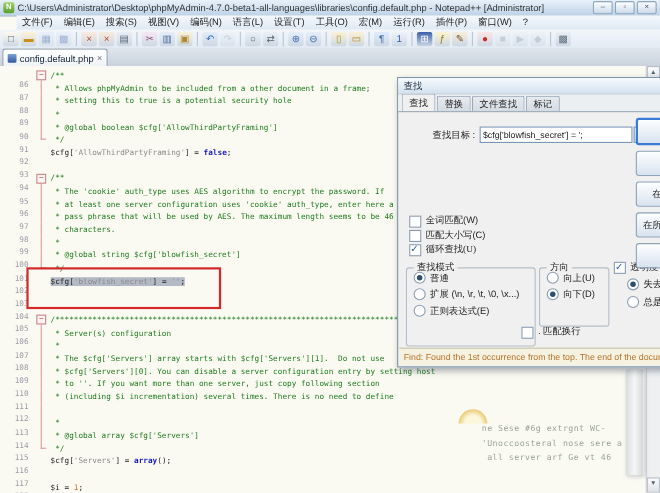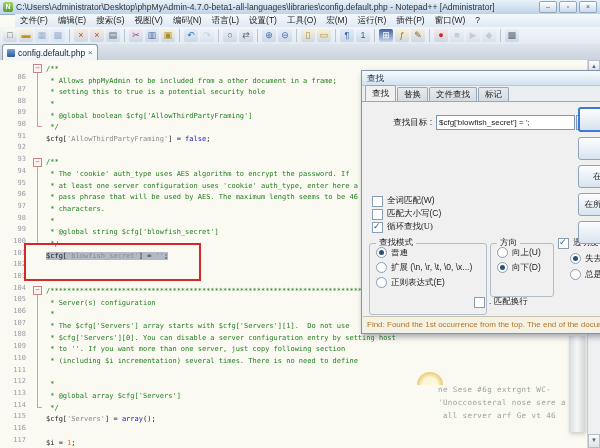--- a/index.html
+++ b/index.html
@@ -43,21 +43,21 @@
   .fold{width:16px;height:100%;position:relative;flex:none;}
   .fold.start::before{content:"−";position:absolute;left:3px;top:1px;width:7px;height:7px;
     border:1px solid #c98585;background:#fdf3f3;color:#a55;font-size:7px;line-height:7px;text-align:center;}
   .fold.start::after{content:"";position:absolute;left:7px;top:10px;bottom:0;width:1px;background:#d99;}
   .fold.cont::before{content:"";position:absolute;left:7px;top:0;bottom:0;width:1px;background:#d99;}
   .fold.end::before{content:"";position:absolute;left:7px;top:0;height:6px;width:1px;background:#d99;}
   .fold.end::after{content:"";position:absolute;left:7px;top:5px;width:5px;height:1px;background:#d99;}
   .lc{white-space:pre;}
   .lc.sel{background:#b3bac6;}
   .tk-c{color:#1e7d1e;} .tk-d{color:#222;} .tk-s{color:#8a8a8a;}
-  .tk-k{color:#1414c8;font-weight:normal;} .tk-n{color:#d2691e;}
+  .tk-k{color:#1414c8;font-weight:bold;} .tk-n{color:#d2691e;}
   .red-rect{position:absolute;left:24px;top:243px;width:173px;height:34px;
     border:2px solid #d3292b;z-index:5;}
   
   .vscroll{position:absolute;right:0;top:60px;width:12px;height:388px;background:#eef0f2;
     border-left:1px solid #cfd4d9;z-index:1;}
   .vs-btn{height:12px;background:linear-gradient(#fafbfc,#dfe3e8);border:1px solid #b9bfc7;
     font-size:6px;color:#567;text-align:center;line-height:11px;}
   .vs-btn.bottom{position:absolute;bottom:0;left:0;right:0;}
   .vs-thumb{position:absolute;left:1px;right:1px;top:14px;height:70px;border-radius:3px;
     background:linear-gradient(90deg,#d7dce2,#bfc7d0);border:1px solid #aab2bc;}

